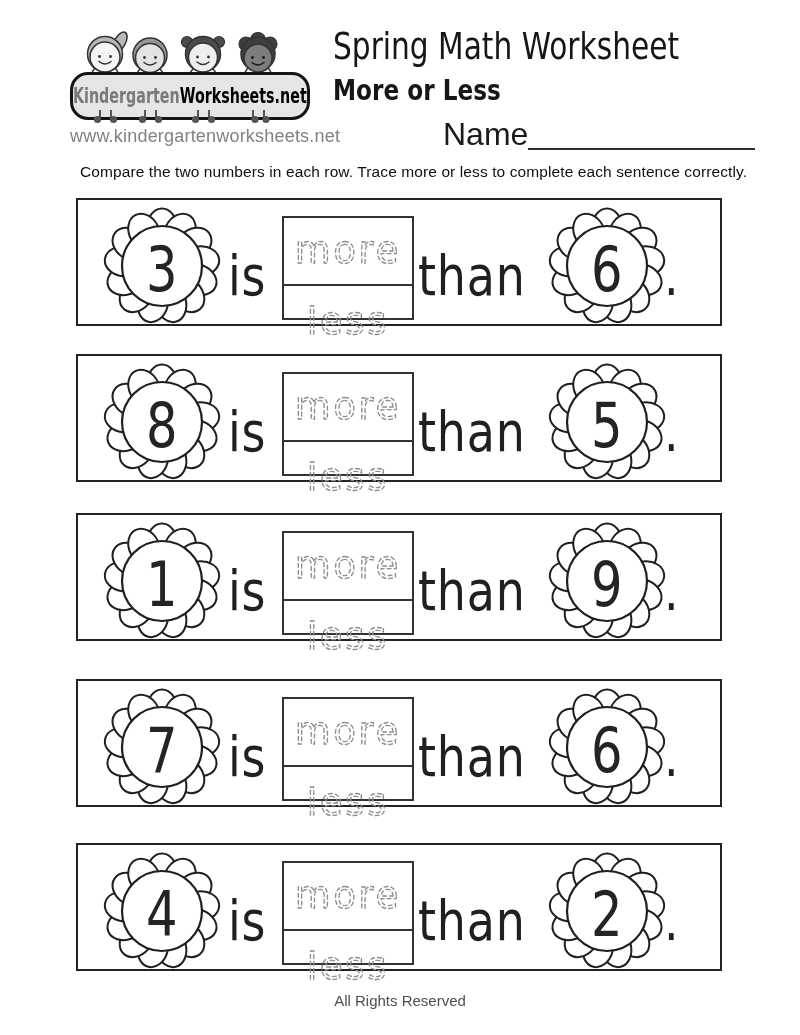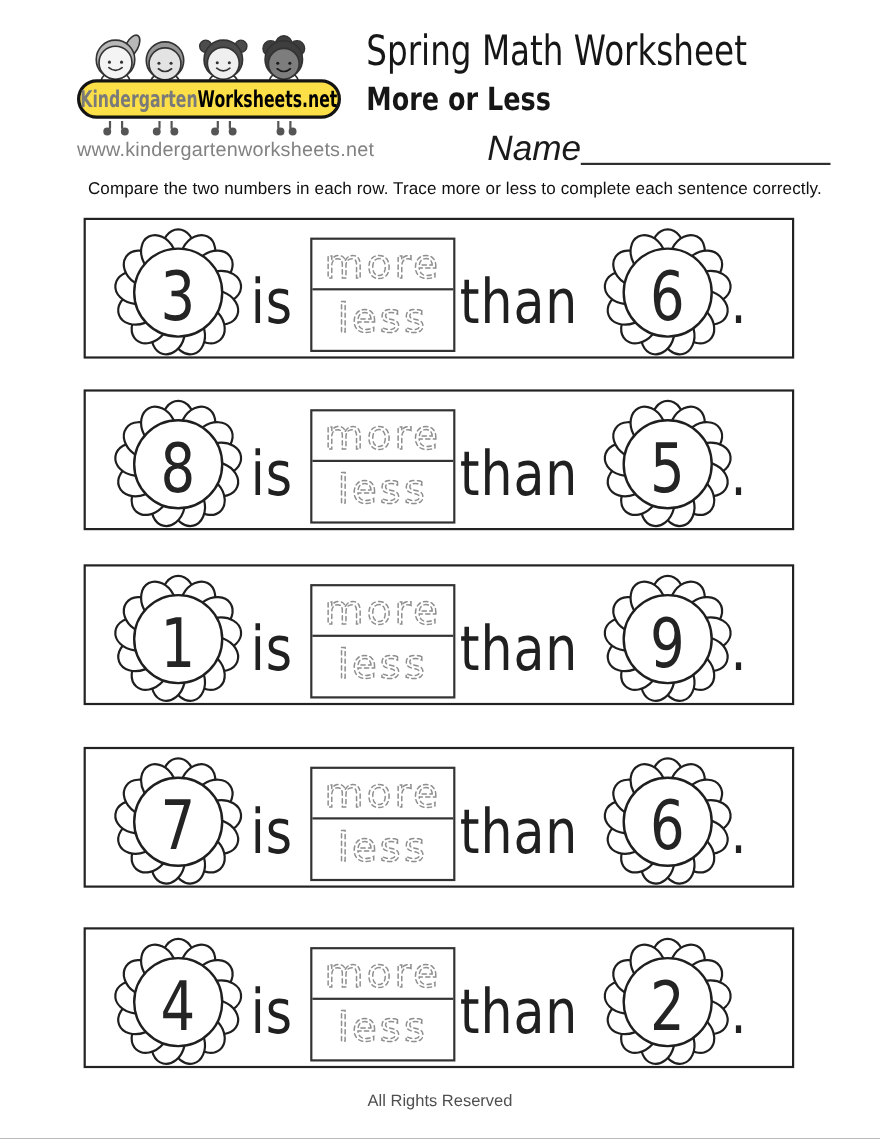--- a/index.html
+++ b/index.html
@@ -9,53 +9,53 @@
   *{margin:0;padding:0;box-sizing:border-box;}
   html,body{background:#888;}
   .page{
     position:relative;width:800px;height:1035px;background:#fff;margin:0 auto;
     font-family:"Liberation Sans",sans-serif;color:var(--ink);overflow:hidden;
   }
   
   .logo{position:absolute;left:70px;top:28px;width:240px;}
   .kids-svg{position:absolute;left:0;top:0;width:240px;height:50px;overflow:visible;}
   .banner{
-    position:absolute;left:0;top:44px;width:240px;height:36px;background:#fde047;
+    position:absolute;left:0;top:44px;width:240px;height:48px;background:#e5e5e5;
     border:3px solid #141414;border-radius:18px;display:flex;align-items:center;justify-content:center;
   }
   .banner-inner{display:flex;white-space:nowrap;transform:scaleX(.68);transform-origin:center;
     font-family:"DejaVu Sans",sans-serif;font-size:21px;font-weight:700;letter-spacing:0;}
   .brand-gray{color:#7a7a7a;}
   .brand-black{color:#000;}
   .legs-svg{position:absolute;left:0;top:82px;width:240px;height:16px;}
   .logo-url{position:absolute;left:0;top:98px;width:240px;text-align:center;white-space:nowrap;
     font-size:18px;color:var(--muted);letter-spacing:.2px;}
   
   .title{position:absolute;left:333px;top:24px;font-family:"DejaVu Sans",sans-serif;
     font-size:38px;font-weight:400;white-space:nowrap;transform:scaleX(.78);transform-origin:left top;color:#161616;}
   .subtitle{position:absolute;left:333px;top:73px;font-family:"DejaVu Sans",sans-serif;
     font-size:29px;font-weight:700;white-space:nowrap;transform:scaleX(.8);transform-origin:left top;color:#161616;}
-  .name-wrap{position:absolute;left:443px;top:116px;display:flex;align-items:flex-end;font-style:italic;}
+  .name-wrap{position:absolute;left:443px;top:116px;display:flex;align-items:flex-end;}
   .name-label{font-size:32px;color:#1a1a1a;line-height:1.15;}
   .name-line{width:227px;border-bottom:2.5px solid #2e2e2e;margin-bottom:3px;height:30px;}
   .instructions{position:absolute;left:0;top:163px;width:100%;text-align:center;
     font-size:15.5px;color:#101010;white-space:nowrap;letter-spacing:.1px;padding-left:27px;}
   
   .row{position:absolute;left:76px;width:646px;height:128px;border:2.5px solid #222;background:#fff;}
   .r0{top:198px;} .r1{top:354px;} .r2{top:513px;} .r3{top:679px;} .r4{top:843px;}
   .flower{position:absolute;width:124px;height:120px;top:6px;display:flex;align-items:center;justify-content:center;}
   .fl-left{left:22px;} .fl-right{left:467px;}
   .flower svg{position:absolute;inset:0;width:124px;height:120px;}
   .num{position:relative;font-family:"DejaVu Sans",sans-serif;font-size:62px;line-height:1;
     color:#242424;transform:scaleX(.8);padding-top:8px;}
   .word{position:absolute;top:48px;font-family:"DejaVu Sans",sans-serif;font-size:56px;line-height:1;
     color:#202020;transform:scaleX(.82);transform-origin:left top;letter-spacing:1px;}
   .w-is{left:150px;} .w-than{left:340px;} .w-period{left:586px;}
   .tracebox{position:absolute;left:204px;top:16px;width:132px;height:104px;border:2px solid #333;background:#fff;}
-  .cell{width:100%;height:46px;display:flex;align-items:center;justify-content:center;}
+  .cell{width:100%;height:68px;display:flex;align-items:center;justify-content:center;}
   .cell.top{border-bottom:2px solid #333;}
   .trace{width:128px;height:48px;overflow:visible;}
   .trace text{font-family:"DejaVu Sans",sans-serif;font-size:38px;letter-spacing:3px;
     fill:none;stroke:var(--trace);stroke-width:1.4;stroke-dasharray:4 3.2;stroke-linecap:round;}
   
   .footer{position:absolute;left:0;top:992px;width:100%;text-align:center;color:var(--footer);
     font-size:15px;line-height:1.23;}
   .hidden-defs{position:absolute;width:0;height:0;overflow:hidden;}
 </style>
 </head>

